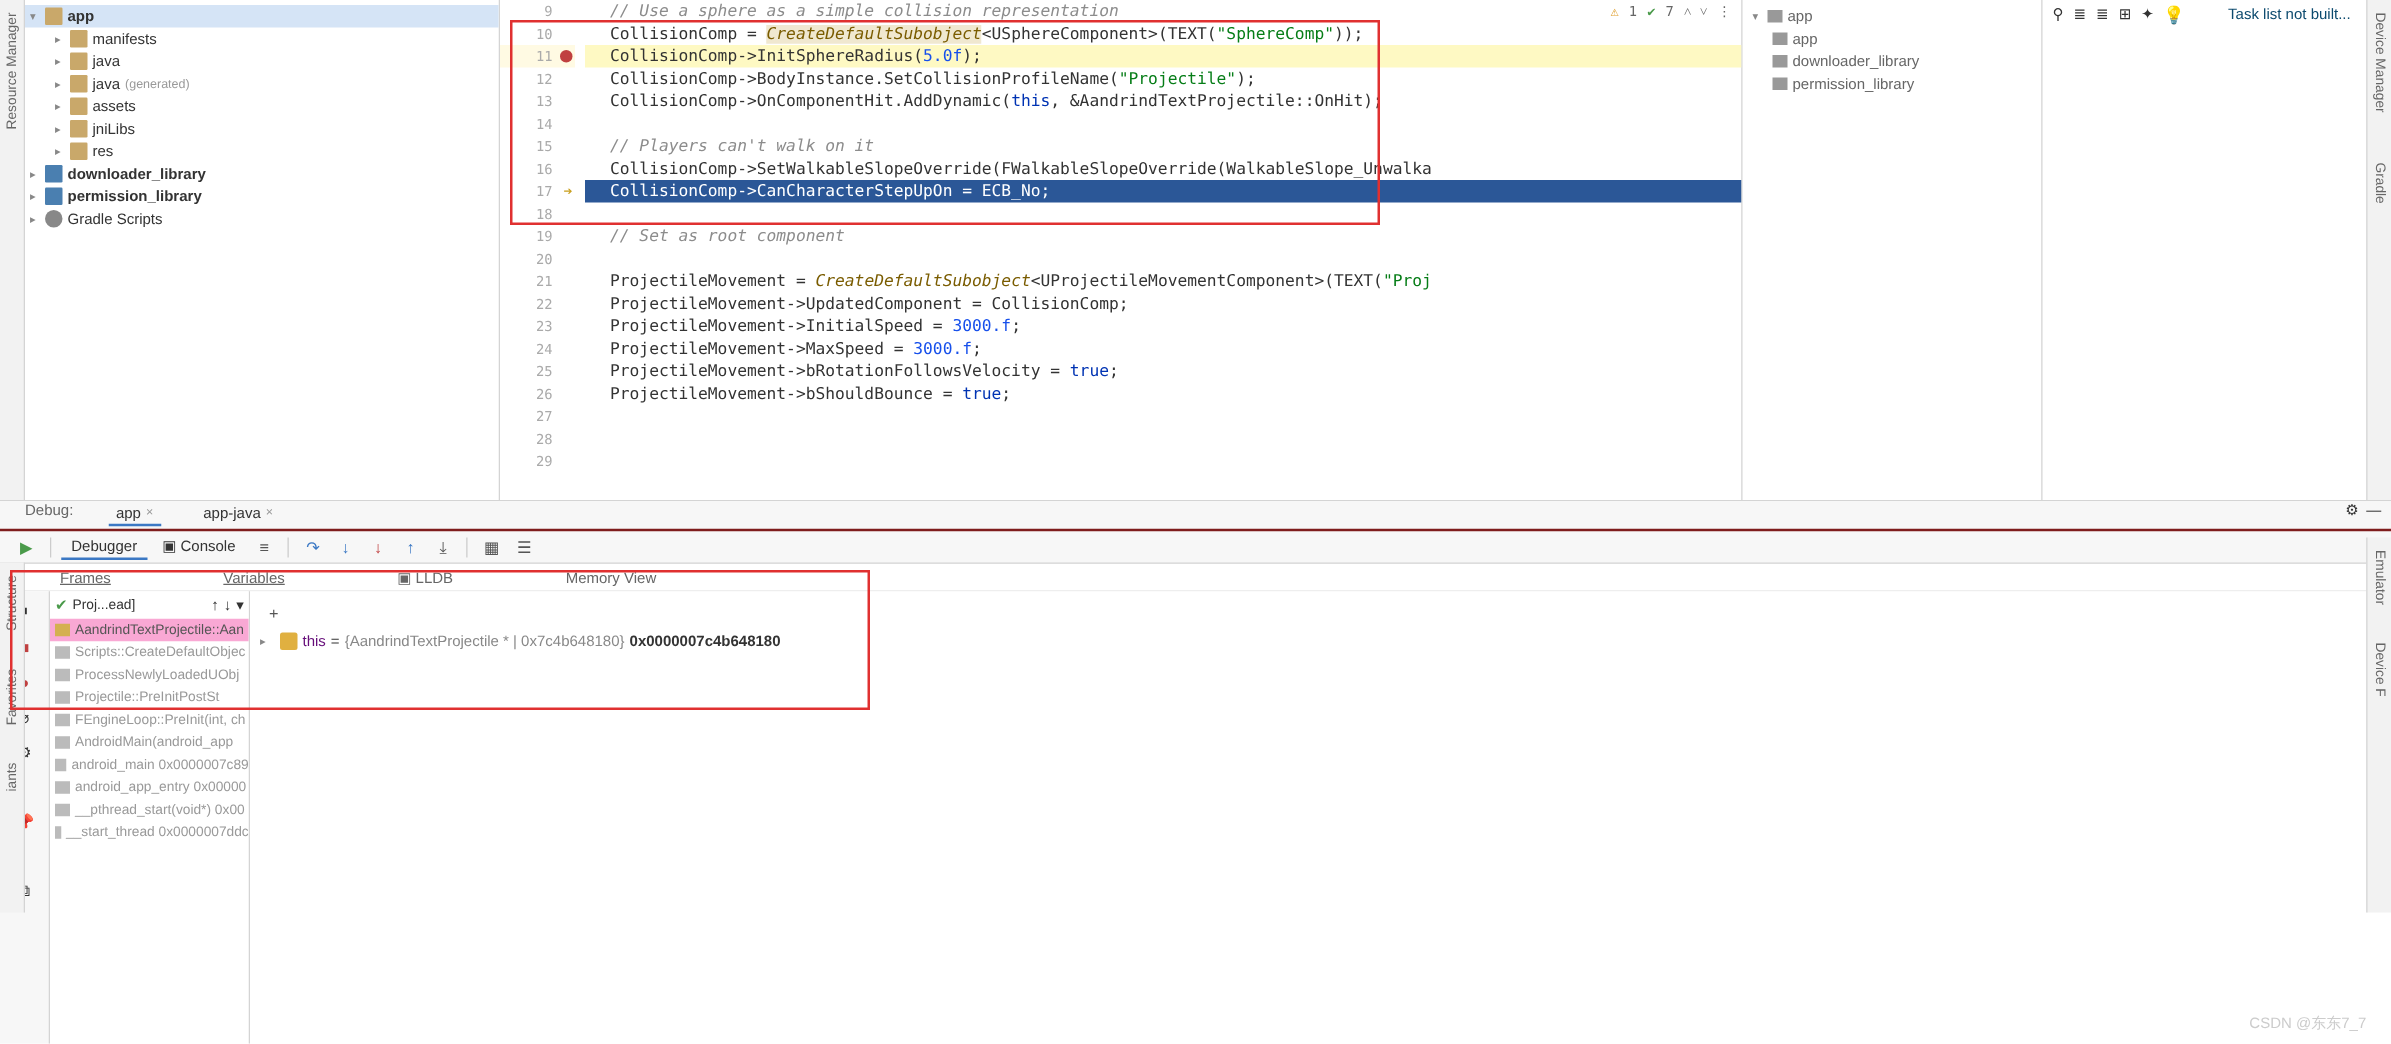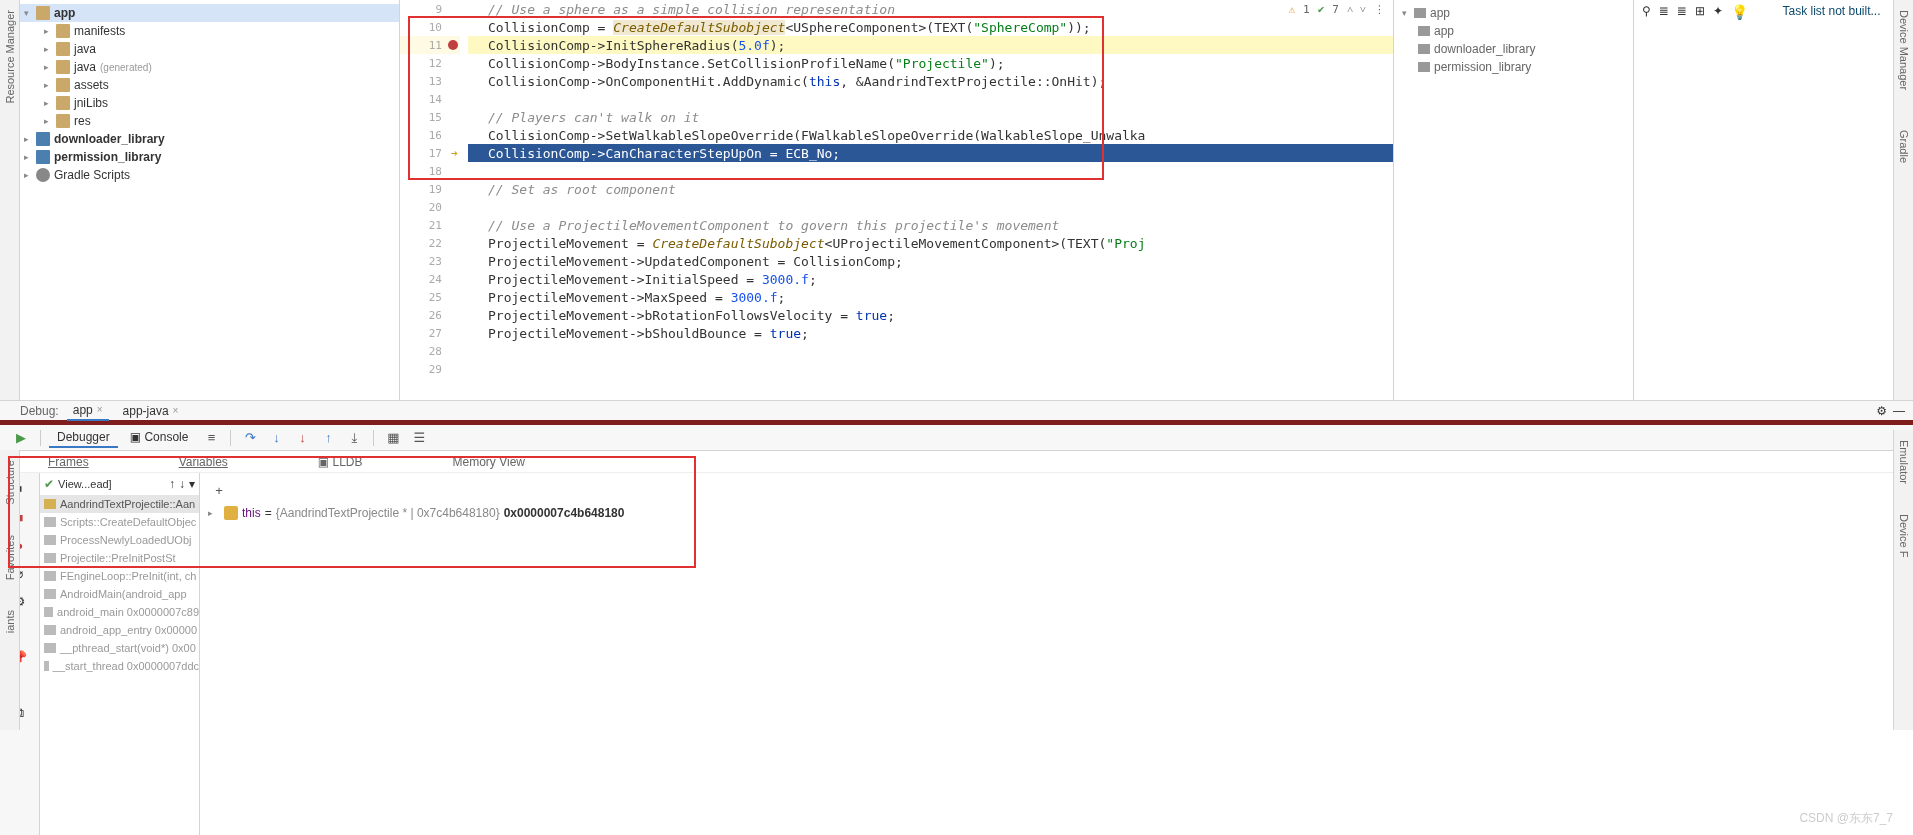--- a/index.html
+++ b/index.html
@@ -61,42 +61,42 @@
   .struct-indent-1 { padding-left: 20px; }
   .struct-icon { width: 12px; height: 10px; margin-right: 4px; background: #999; display: inline-block; }
   
   
   .right-tools { width: 280px; border-left: 1px solid #d4d4d4; padding: 4px 8px; display: flex; align-items: flex-start; gap: 8px; }
   .bulb-icon { color: #e0a030; font-size: 14px; }
   .task-link { color: #0c4a6e; font-size: 12px; margin-left: 26px; }
   
   
   .debug-panel { border-top: 1px solid #d4d4d4; height: 435px; display: flex; flex-direction: column; }
-  .debug-header { height: 24px; display: flex; align-items: center; border-bottom: 5px solid #7f1d1d; padding-left: 20px; gap: 8px; background: #f7f7f7; position: relative; }
+  .debug-header { height: 24px; display: flex; align-items: flex-start; border-bottom: 2px solid #7f1d1d; padding-left: 20px; gap: 28px; background: #f7f7f7; position: relative; }
   .debug-title { font-size: 12px; color: #666; }
   .debug-tab { display: flex; align-items: center; gap: 4px; padding: 2px 6px; font-size: 12px; cursor: pointer; }
   .debug-tab.active { border-bottom: 2px solid #3b78c4; }
   .close-x { color: #999; font-size: 10px; cursor: pointer; }
   .gear-right { position: absolute; right: 8px; display: flex; gap: 6px; }
   
   .debug-toolbar { height: 26px; display: flex; align-items: center; border-bottom: 1px solid #d4d4d4; padding-left: 10px; gap: 4px; background: #f7f7f7; }
   .tb-btn { width: 22px; height: 22px; display: flex; align-items: center; justify-content: center; cursor: pointer; font-size: 13px; color: #555; }
   .tb-sep { width: 1px; height: 16px; background: #ccc; margin: 0 4px; }
   .tb-tab { padding: 2px 8px; font-size: 12px; cursor: pointer; border-bottom: 2px solid transparent; }
   .tb-tab.active { border-bottom-color: #3b78c4; }
   
   .debug-body { flex: 1; display: flex; position: relative; }
   .debug-left-rail { width: 40px; background: #f7f7f7; border-right: 1px solid #d4d4d4; display: flex; flex-direction: column; align-items: center; padding-top: 6px; gap: 8px; }
   .dl-btn { width: 20px; height: 20px; display: flex; align-items: center; justify-content: center; cursor: pointer; font-size: 13px; }
   .sub-label { font-size: 12px; color: #666; text-decoration: underline; cursor: pointer; }
   
   .frames-panel { width: 160px; border-right: 1px solid #d4d4d4; overflow: hidden; }
   .frame-header { height: 22px; display: flex; align-items: center; padding: 0 4px; background: #fff; gap: 4px; }
   .frame-row { height: 18px; display: flex; align-items: center; padding-left: 4px; font-size: 11px; color: #555; cursor: pointer; white-space: nowrap; overflow: hidden; }
-  .frame-row.selected { background: #e5e5e5; }
+  .frame-row.selected { background: #f9a8d4; }
   .frame-row.dim { color: #999; }
   .frame-icon { width: 12px; height: 10px; margin-right: 4px; display: inline-block; background: #bbb; }
   .frame-iconY { background: #d4b050; }
   
   .vars-panel { flex: 1; padding: 4px; }
   .var-row { height: 20px; display: flex; align-items: center; gap: 4px; font-size: 12px; padding-left: 4px; }
   .var-arrow { color: #888; width: 12px; font-size: 9px; }
   .var-icon { width: 14px; height: 14px; background: #e0b040; display: inline-block; border-radius: 2px; }
   .var-name { color: #660e7a; }
   .var-type { color: #888; }
@@ -221,21 +221,20 @@
           <div class="code-line current">CollisionComp-&gt;InitSphereRadius(<span class="num">5.0f</span>);</div>
           <div class="code-line">CollisionComp-&gt;BodyInstance.SetCollisionProfileName(<span class="str">"Projectile"</span>);</div>
           <div class="code-line">CollisionComp-&gt;OnComponentHit.AddDynamic(<span class="kw">this</span>, &amp;AandrindTextProjectile::OnHit);</div>
           <div class="code-line"></div>
           <div class="code-line"><span class="cmt">// Players can't walk on it</span></div>
           <div class="code-line">CollisionComp-&gt;SetWalkableSlopeOverride(FWalkableSlopeOverride(WalkableSlope_Unwalka</div>
           <div class="code-line exec">CollisionComp-&gt;CanCharacterStepUpOn = ECB_No;</div>
           <div class="code-line"></div>
           <div class="code-line"><span class="cmt">// Set as root component</span></div>
           <div class="code-line"></div>
-          <div class="code-line"><span class="cmt">// Use a ProjectileMovementComponent to govern this projectile's movement</span></div>
           <div class="code-line">ProjectileMovement = <span class="fn">CreateDefaultSubobject</span>&lt;UProjectileMovementComponent&gt;(TEXT(<span class="str">"Proj</span></div>
           <div class="code-line">ProjectileMovement-&gt;UpdatedComponent = CollisionComp;</div>
           <div class="code-line">ProjectileMovement-&gt;InitialSpeed = <span class="num">3000.f</span>;</div>
           <div class="code-line">ProjectileMovement-&gt;MaxSpeed = <span class="num">3000.f</span>;</div>
           <div class="code-line">ProjectileMovement-&gt;bRotationFollowsVelocity = <span class="kw">true</span>;</div>
           <div class="code-line">ProjectileMovement-&gt;bShouldBounce = <span class="kw">true</span>;</div>
           <div class="code-line"></div>
         </div>
     </div>
 
@@ -330,21 +329,21 @@
       <span class="dl-btn">⚙</span>
       <span style="height:20px"></span>
       <span class="dl-btn">📌</span>
       <span style="height:20px"></span>
       <span class="dl-btn">⧉</span>
     </div>
 
     <div class="frames-panel">
       <div class="frame-header">
         <span style="color:#4a9a4a">✔</span>
-        <span style="flex:1;font-size:11px;">View...ead]</span>
+        <span style="flex:1;font-size:11px;">Proj...ead]</span>
         <span>↑</span>
         <span>↓</span>
         <span>▾</span>
       </div>
       <div id="frames-list">
           <div class="frame-row selected">
             <span class="frame-icon frame-iconY"></span>
             <span>AandrindTextProjectile::Aan</span>
           </div>
           <div class="frame-row dim">

